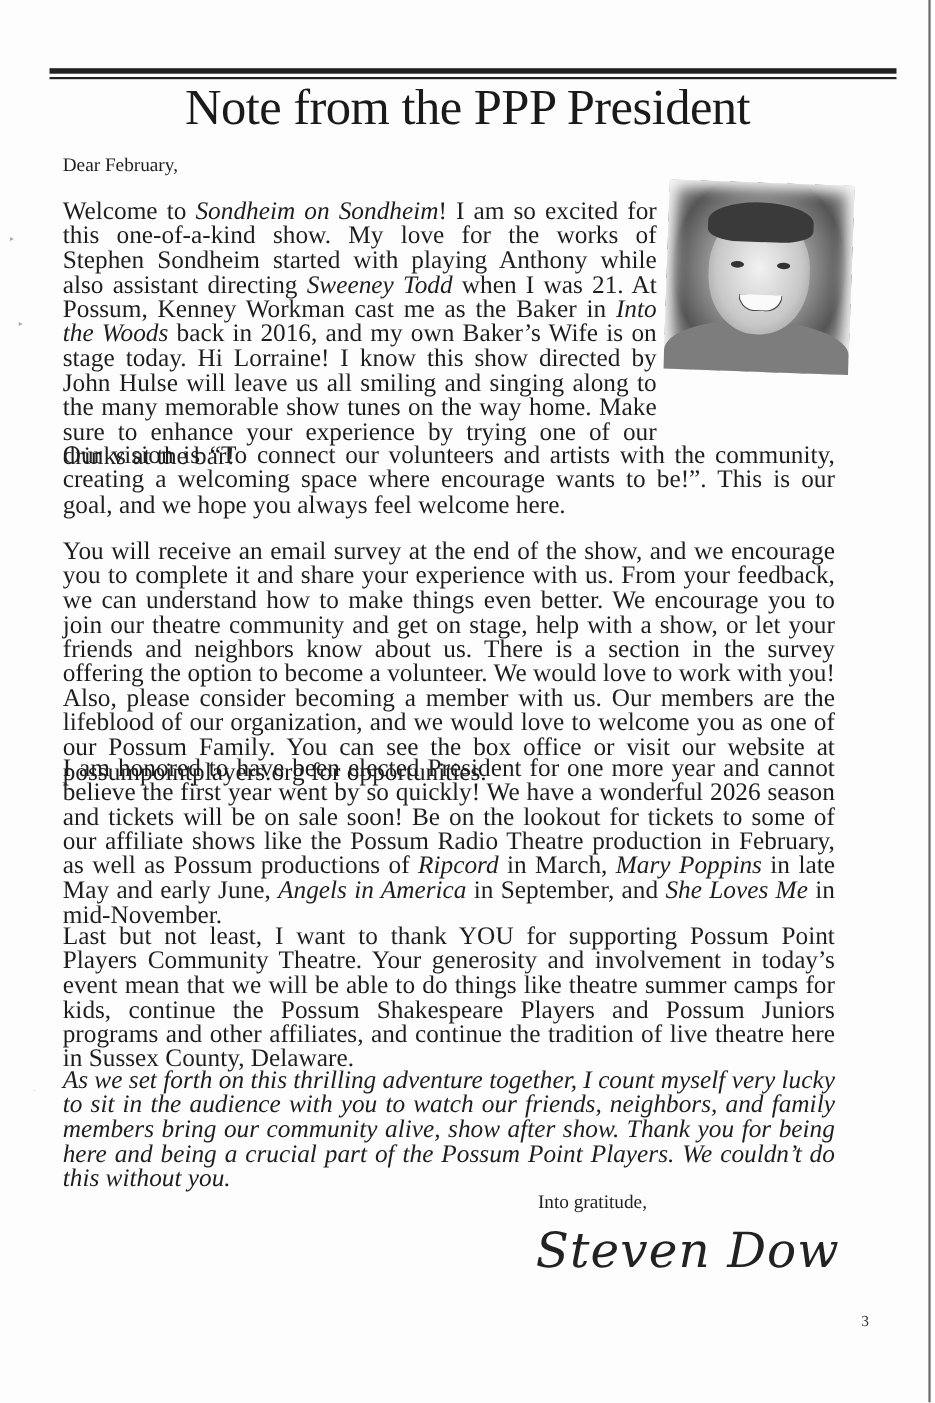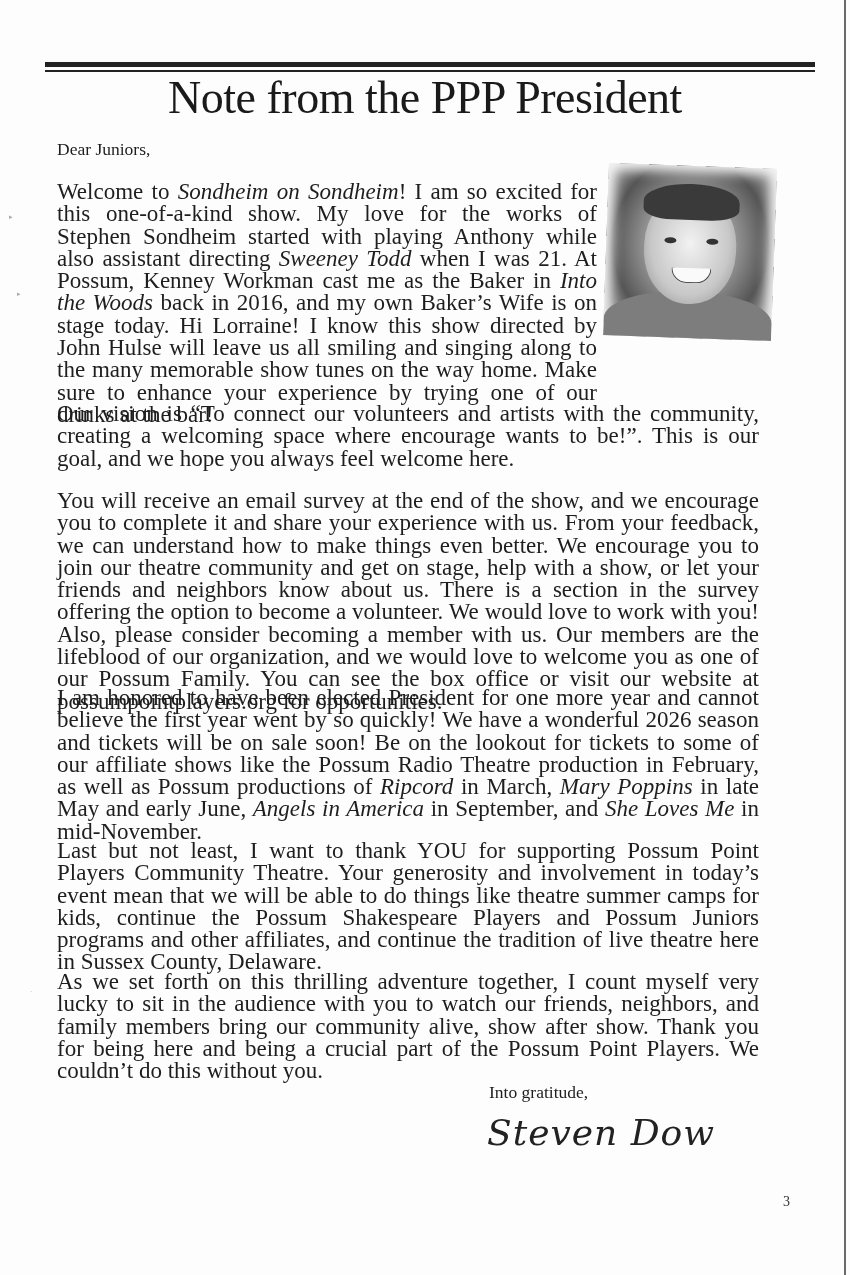--- a/index.html
+++ b/index.html
@@ -54,54 +54,54 @@
     .smile {
       position: absolute; left: 66px; top: 102px; width: 38px; height: 14px; border-radius: 0 0 20px 20px;
       background: #fafafa; border: 1px solid #444; border-top: none;
     }
     .eye { position: absolute; top: 72px; width: 12px; height: 6px; border-radius: 50%; background: #333; }
     .eye.l { left: 58px; } .eye.r { left: 100px; }
     .closing {
       position: absolute; left: 489px; top: 1081px; font-size: 17.5px; line-height: 22px;
     }
     .signature {
-      position: absolute; left: 487px; top: 1112px; font-size: 36px; font-style: italic;
+      position: absolute; left: 487px; top: 1112px; font-size: 44px; font-style: italic;
       font-family: "DejaVu Serif", "Liberation Serif", serif; letter-spacing: 1px; color: #222;
     }
     .page-number {
       position: absolute; left: 783px; top: 1194px; font-size: 14px; color: #333;
     }
     .speck { position: absolute; font-size: 7px; color: #aaa; }
   </style>
 </head>
 <body>
 
 <div class="page-edge"></div>
 
 <div class="rule-thick"></div>
 <div class="rule-thin"></div>
 <h1 class="title" style="margin:0;font-weight:normal;">Note from the PPP President</h1>
 
-<div class="salutation">Dear Juniors,</div>
+<div class="salutation">Dear February,</div>
 
 <div class="photo" title="Headshot of smiling young man (black and white)">
   <div class="shoulders"></div>
   <div class="face"></div>
   <div class="hair"></div>
   <div class="eye l"></div>
   <div class="eye r"></div>
   <div class="smile"></div>
 </div>
 
 <p class="para narrow" style="top:181px;"><span>Welcome to </span><i>Sondheim on Sondheim</i><span>! I am so excited for this one-of-a-kind show. My love for the works of Stephen Sondheim started with playing Anthony while also assistant directing </span><i>Sweeney Todd</i><span> when I was 21. At Possum, Kenney Workman cast me as the Baker in </span><i>Into the Woods</i><span> back in 2016, and my own Baker’s Wife is on stage today. Hi Lorraine! I know this show directed by John Hulse will leave us all smiling and singing along to the many memorable show tunes on the way home. Make sure to enhance your experience by trying one of our drinks at the bar!</span></p>
 <p class="para" style="top:403px;"><span>Our vision is “To connect our volunteers and artists with the community, creating a welcoming space where encourage wants to be!”. This is our goal, and we hope you always feel welcome here.</span></p>
 <p class="para" style="top:490px;"><span>You will receive an email survey at the end of the show, and we encourage you to complete it and share your experience with us. From your feedback, we can understand how to make things even better. We encourage you to join our theatre community and get on stage, help with a show, or let your friends and neighbors know about us. There is a section in the survey offering the option to become a volunteer. We would love to work with you! Also, please consider becoming a member with us. Our members are the lifeblood of our organization, and we would love to welcome you as one of our Possum Family. You can see the box office or visit our website at possumpointplayers.org for opportunities.</span></p>
 <p class="para" style="top:687px;"><span>I am honored to have been elected President for one more year and cannot believe the first year went by so quickly! We have a wonderful 2026 season and tickets will be on sale soon! Be on the lookout for tickets to some of our affiliate shows like the Possum Radio Theatre production in February, as well as Possum productions of </span><i>Ripcord</i><span> in March, </span><i>Mary Poppins</i><span> in late May and early June, </span><i>Angels in America</i><span> in September, and </span><i>She Loves Me</i><span> in mid-November.</span></p>
 <p class="para" style="top:840px;"><span>Last but not least, I want to thank YOU for supporting Possum Point Players Community Theatre. Your generosity and involvement in today’s event mean that we will be able to do things like theatre summer camps for kids, continue the Possum Shakespeare Players and Possum Juniors programs and other affiliates, and continue the tradition of live theatre here in Sussex County, Delaware.</span></p>
-<p class="para" style="top:971px;"><span>As we set forth on this thrilling adventure together, I count myself very lucky to sit in the audience with you to watch our friends, neighbors, and family members bring our community alive, show after show. Thank you for being here and being a crucial part of the Possum Point Players. We couldn’t do this without you.</span></p>
+<p class="para" style="top:971px;font-style:italic;"><span>As we set forth on this thrilling adventure together, I count myself very lucky to sit in the audience with you to watch our friends, neighbors, and family members bring our community alive, show after show. Thank you for being here and being a crucial part of the Possum Point Players. We couldn’t do this without you.</span></p>
 
 <div class="closing">Into gratitude,</div>
 <div class="signature">Steven Dow</div>
 
 <div class="page-number">3</div>
 
 <span class="speck" style="left:9px;top:213px;">▸</span>
 <span class="speck" style="left:17px;top:290px;">▸</span>
 <span class="speck" style="left:30px;top:988px;">·</span>
 

